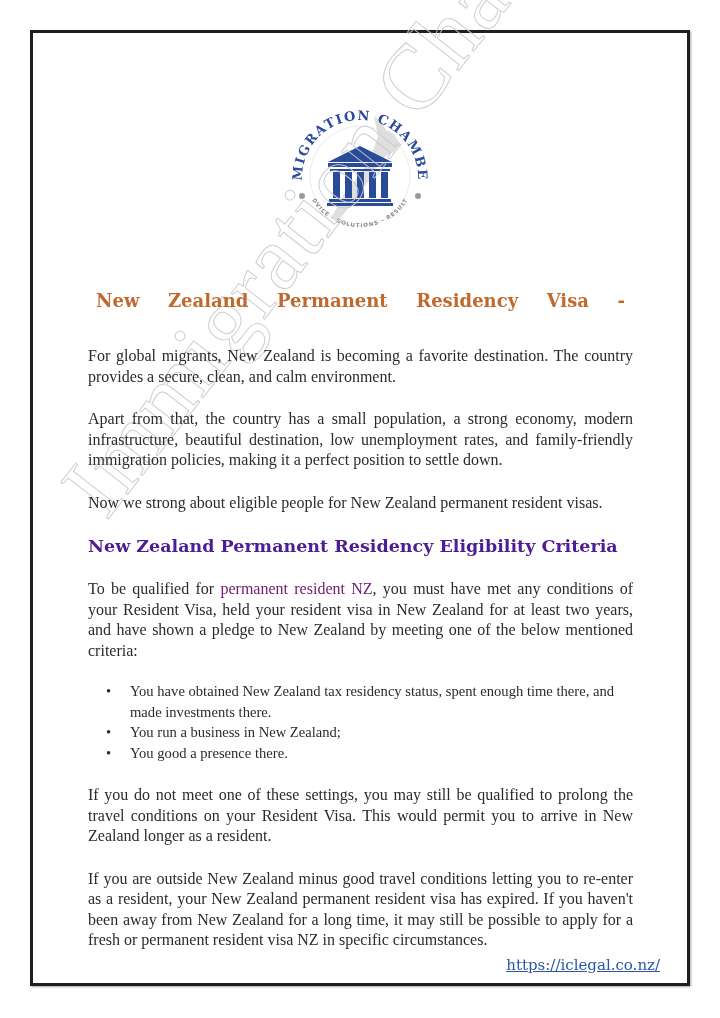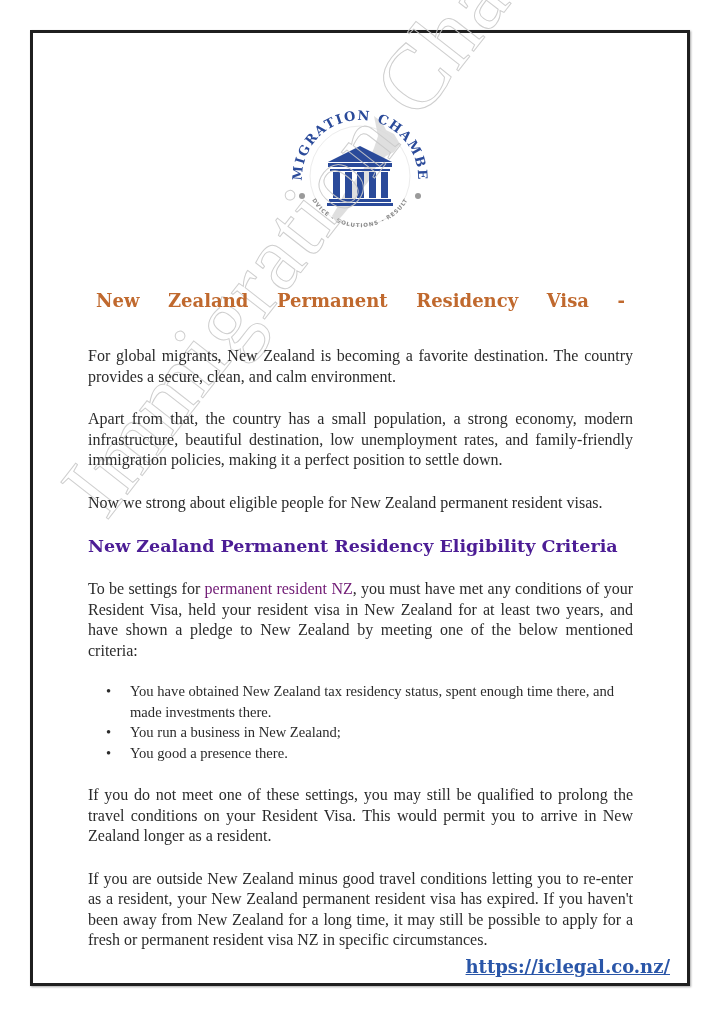--- a/index.html
+++ b/index.html
@@ -110,25 +110,25 @@
     }
     ul.criteria li .bullet {
       position: absolute;
       left: -24px;
       top: 0;
     }
     .p5 { margin-top: 22px !important; }
     .p6 { margin-top: 22px !important; }
     .footer-link {
       position: absolute;
-      right: 50px;
+      right: 60px;
       top: 956px;
       font-family: "DejaVu Serif", "Liberation Serif", serif;
-      font-weight: bold;
-      font-size: 18px;
+      font-weight: normal;
+      font-size: 15px;
       color: #2a56a8;
       text-decoration: underline;
     }
   </style>
 </head>
 <body>
 
 <div class="page-frame"></div>
 
 <div class="logo">
@@ -172,21 +172,21 @@
     <span class="line1">New Zealand Permanent Residency Visa -</span>
   </h1>
 
   <p class="body-text p1">For global migrants, New Zealand is becoming a favorite destination. The country provides a secure, clean, and calm environment.</p>
   <p class="body-text p2">Apart from that, the country has a small population, a strong economy, modern infrastructure, beautiful destination, low unemployment rates, and family-friendly immigration policies, making it a perfect position to settle down.</p>
   <p class="body-text p3">Now we strong about eligible people for New Zealand permanent resident visas.</p>
 
   <h2 class="section-heading">New Zealand Permanent Residency Eligibility Criteria</h2>
 
   <p class="body-text p4">
-    <span>To be settings for </span><a class="inline-link">permanent resident NZ</a><span>, you must have met any conditions of your Resident Visa, held your resident visa in New Zealand for at least two years, and have shown a pledge to New Zealand by meeting one of the below mentioned criteria:</span>
+    <span>To be qualified for </span><a class="inline-link">permanent resident NZ</a><span>, you must have met any conditions of your Resident Visa, held your resident visa in New Zealand for at least two years, and have shown a pledge to New Zealand by meeting one of the below mentioned criteria:</span>
   </p>
 
   <ul class="criteria">
     <li>
       <span class="bullet">•</span>
       <span>You have obtained New Zealand tax residency status, spent enough time there, and made investments there.</span>
     </li>
     <li>
       <span class="bullet">•</span>
       <span>You run a business in New Zealand;</span>

